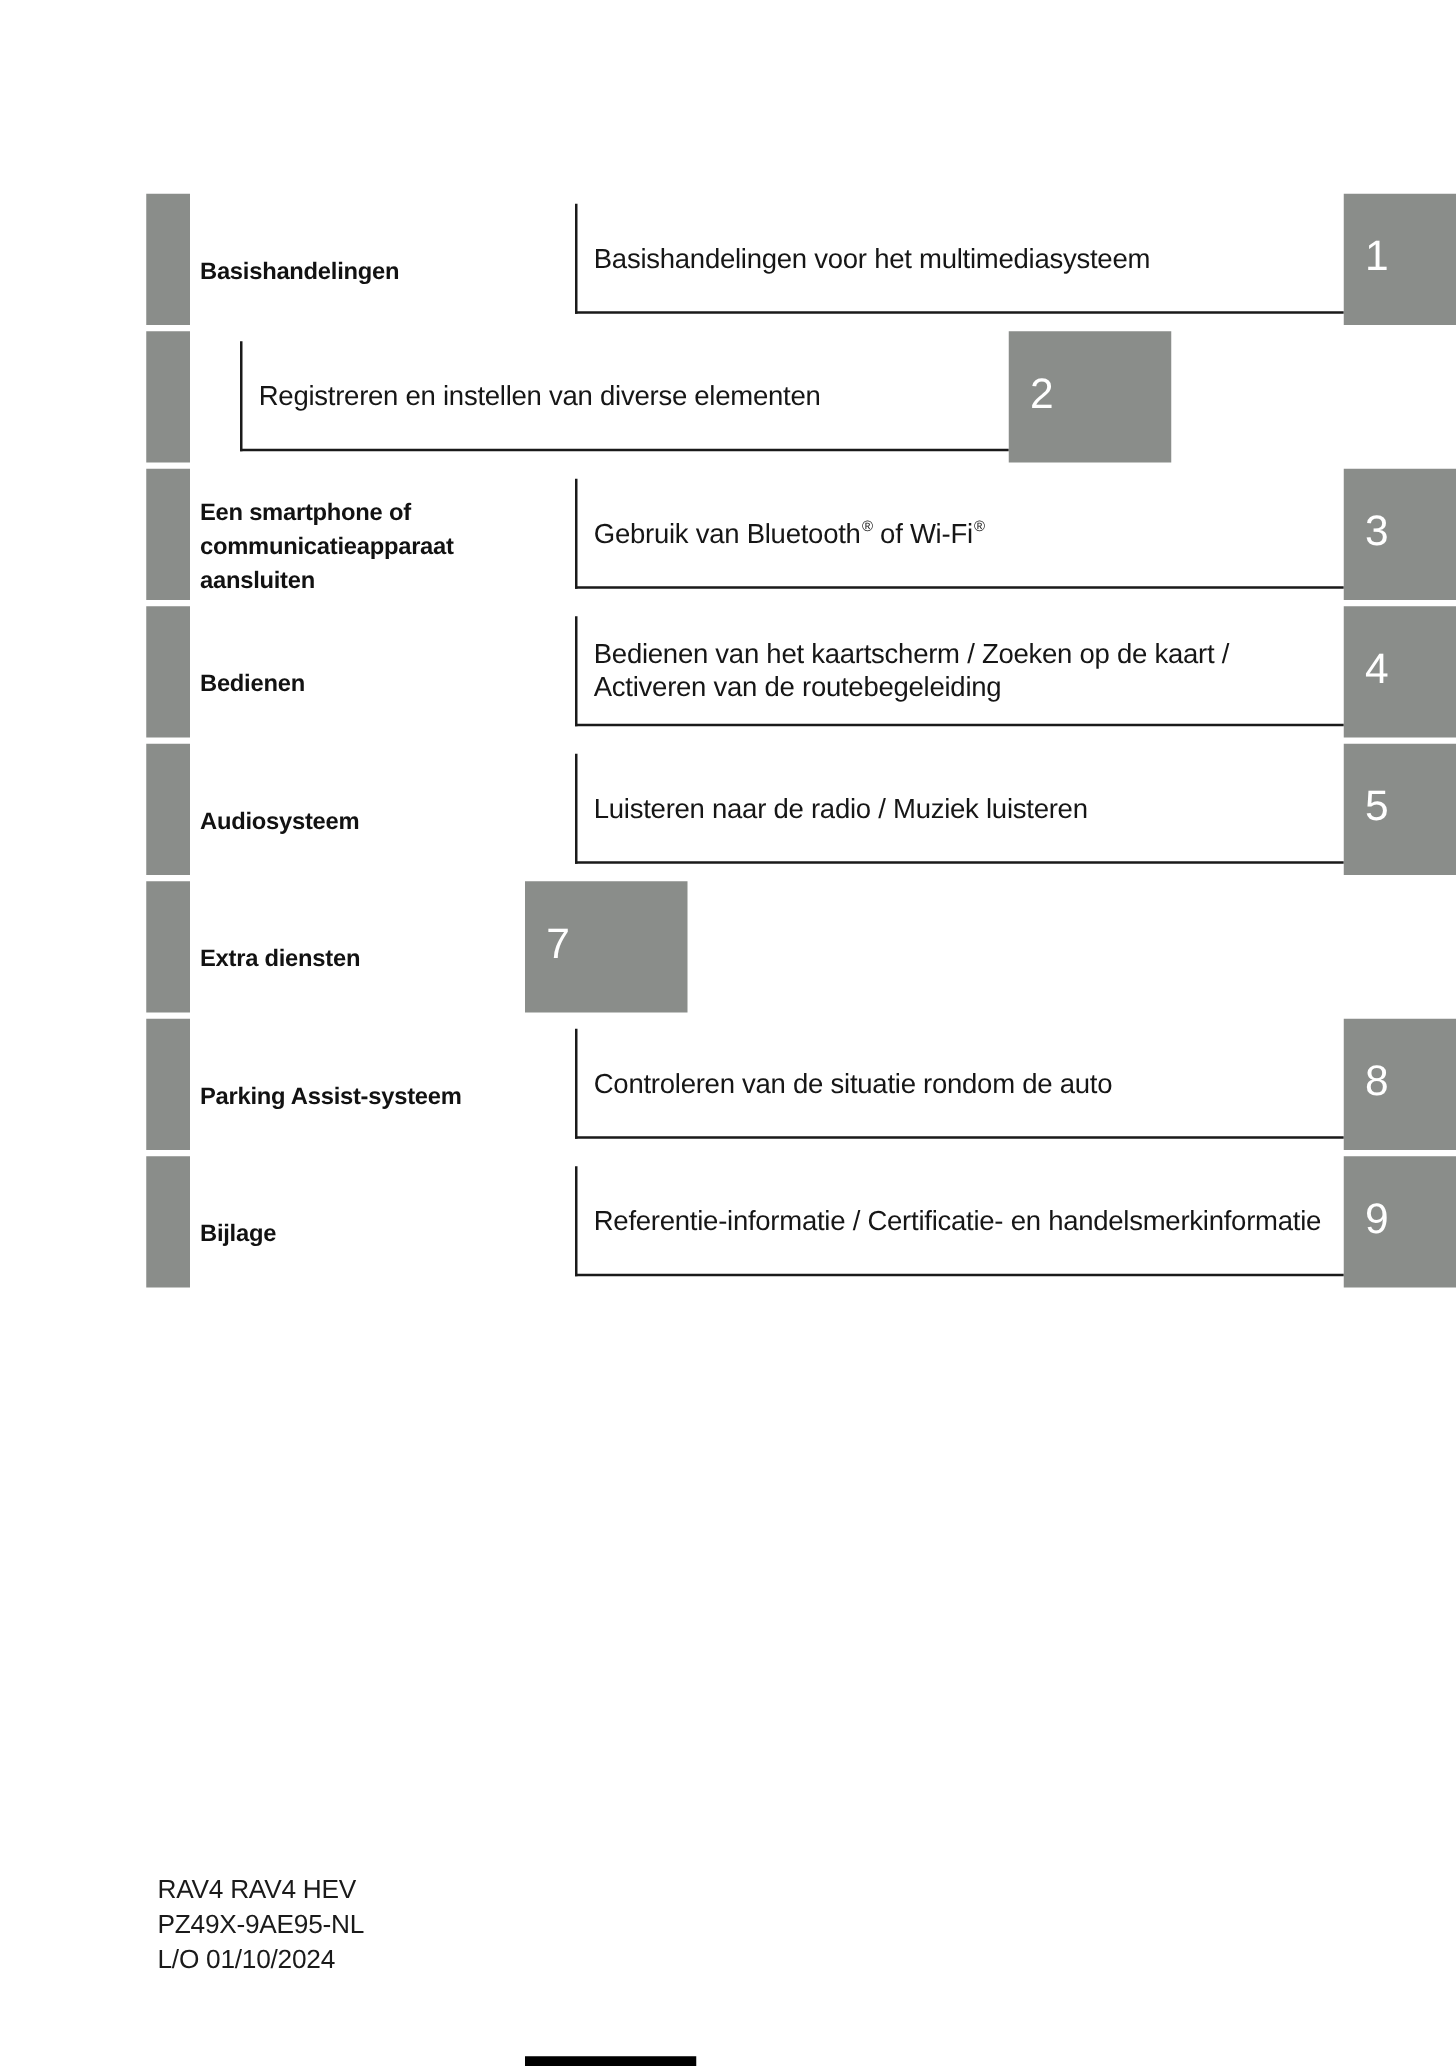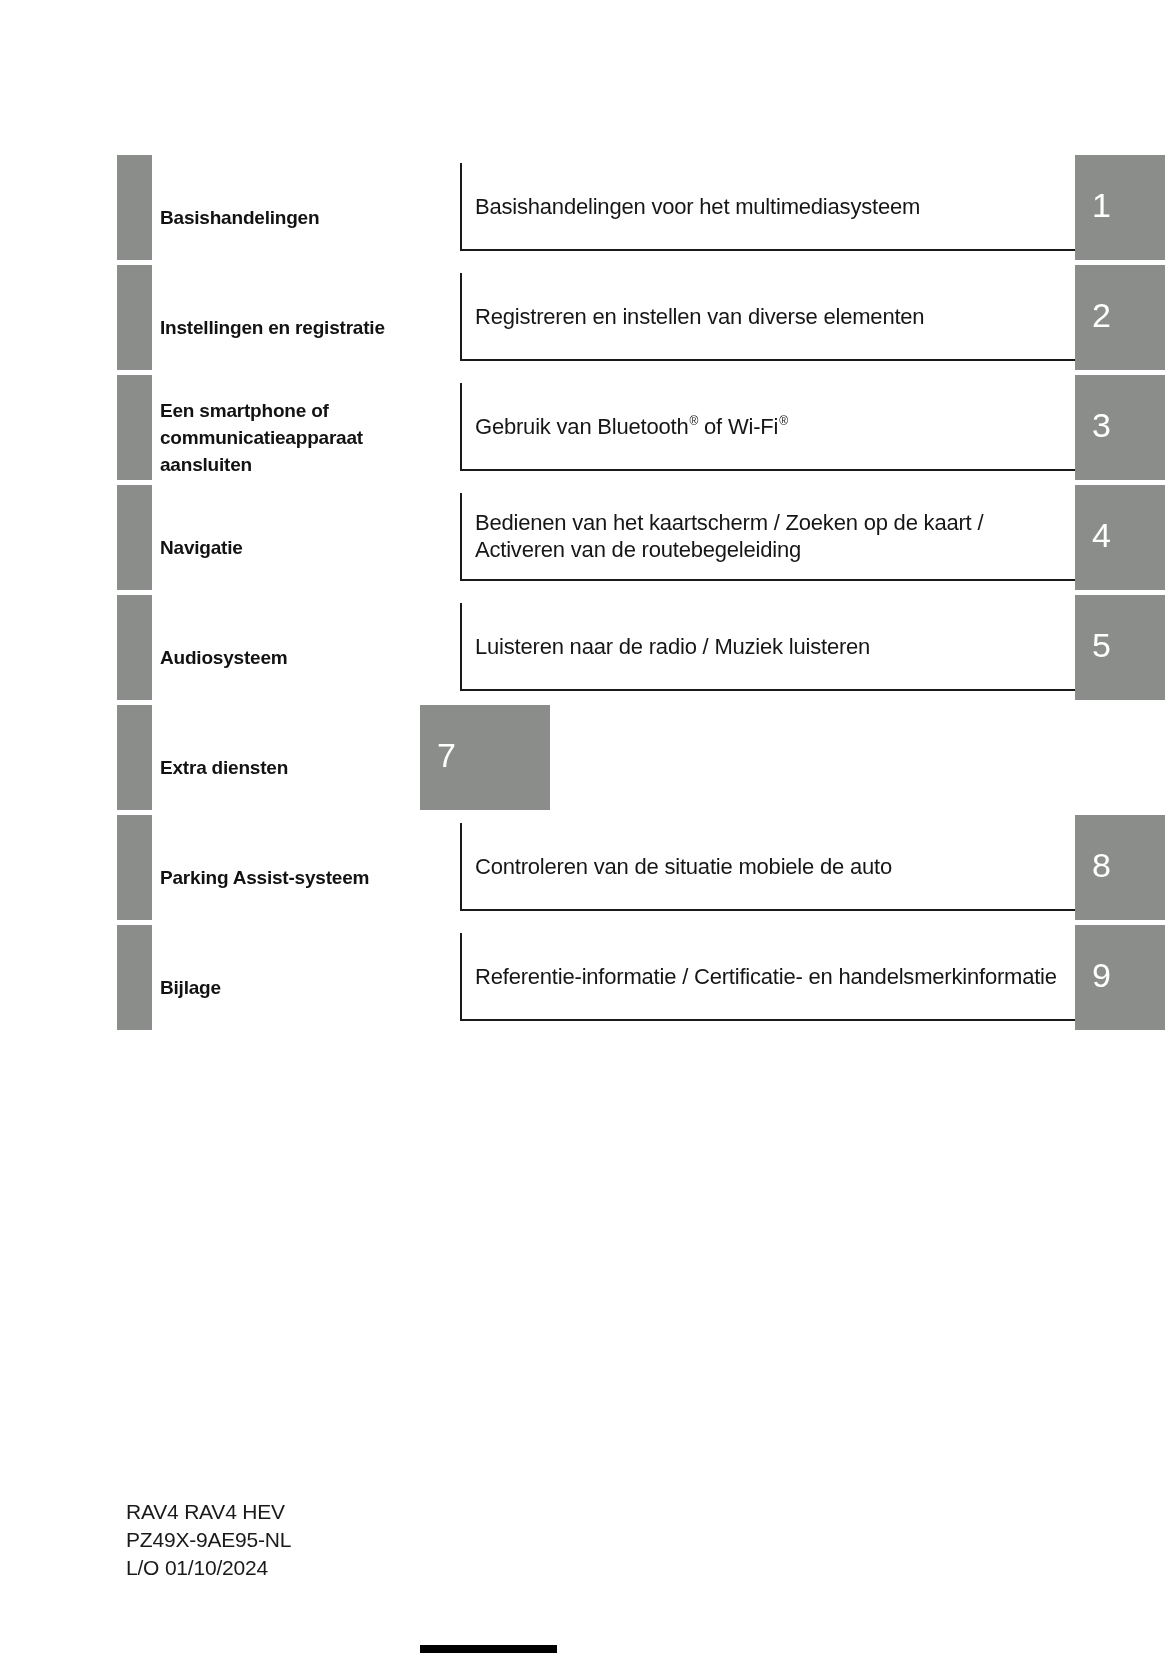--- a/index.html
+++ b/index.html
@@ -130,23 +130,20 @@
         <span class="desc">Basishandelingen voor het multimediasysteem</span>
       </div>
     </div>
     <div class="num-box">
       <span class="num">1</span>
     </div>
   </div>
 
   <div class="row">
     <div class="bar"></div>
-    <div class="label-cell">
-      <span class="label">Instellingen en registratie</span>
-    </div>
     <div class="desc-cell">
       <div class="desc-box">
         <span class="desc">Registreren en instellen van diverse elementen</span>
       </div>
     </div>
     <div class="num-box">
       <span class="num">2</span>
     </div>
   </div>
 
@@ -161,21 +158,21 @@
       </div>
     </div>
     <div class="num-box">
       <span class="num">3</span>
     </div>
   </div>
 
   <div class="row">
     <div class="bar"></div>
     <div class="label-cell">
-      <span class="label">Navigatie</span>
+      <span class="label">Bedienen</span>
     </div>
     <div class="desc-cell">
       <div class="desc-box">
         <span class="desc">Bedienen van het kaartscherm / Zoeken op de kaart / Activeren van de routebegeleiding</span>
       </div>
     </div>
     <div class="num-box">
       <span class="num">4</span>
     </div>
   </div>
@@ -206,21 +203,21 @@
     </div>
   </div>
 
   <div class="row">
     <div class="bar"></div>
     <div class="label-cell">
       <span class="label">Parking Assist-systeem</span>
     </div>
     <div class="desc-cell">
       <div class="desc-box">
-        <span class="desc">Controleren van de situatie mobiele de auto</span>
+        <span class="desc">Controleren van de situatie rondom de auto</span>
       </div>
     </div>
     <div class="num-box">
       <span class="num">8</span>
     </div>
   </div>
 
   <div class="row">
     <div class="bar"></div>
     <div class="label-cell">

